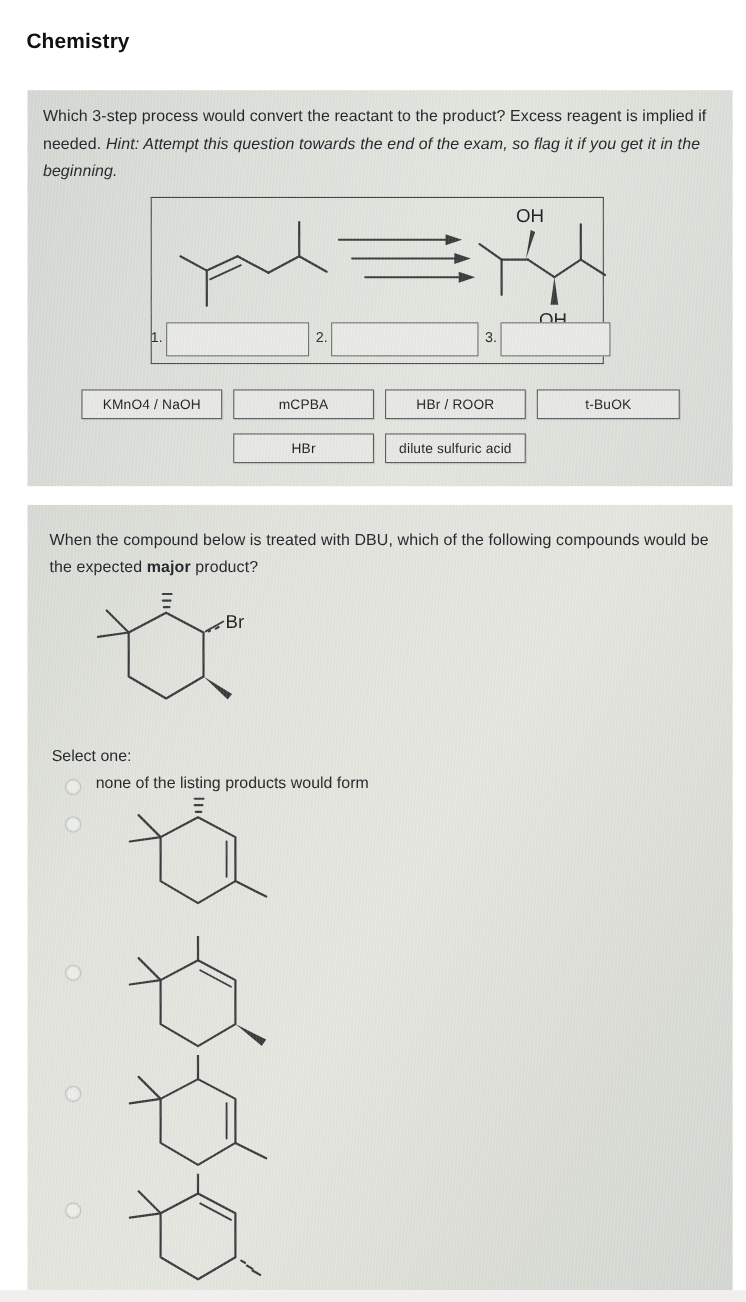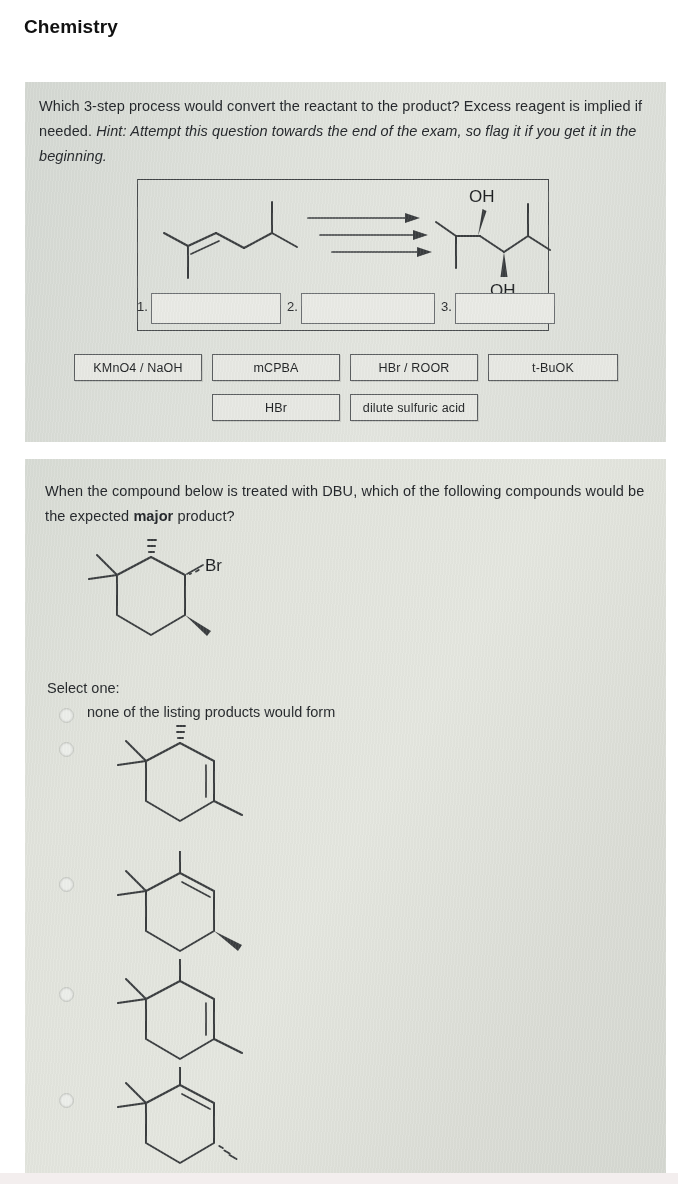--- a/index.html
+++ b/index.html
@@ -14,21 +14,21 @@
     position: relative;
     overflow: hidden;
     font-family: "Liberation Sans", sans-serif;
     color: #1c1c1c;
   }
 
   
   .page-title {
     position: absolute;
     left: 24px;
-    top: 16px;
+    top: 28px;
     font-size: 19px;
     font-weight: bold;
     letter-spacing: .1px;
     color: #111111;
   }
 
   
   .card {
     position: absolute;
     background: #d9dcd6;

